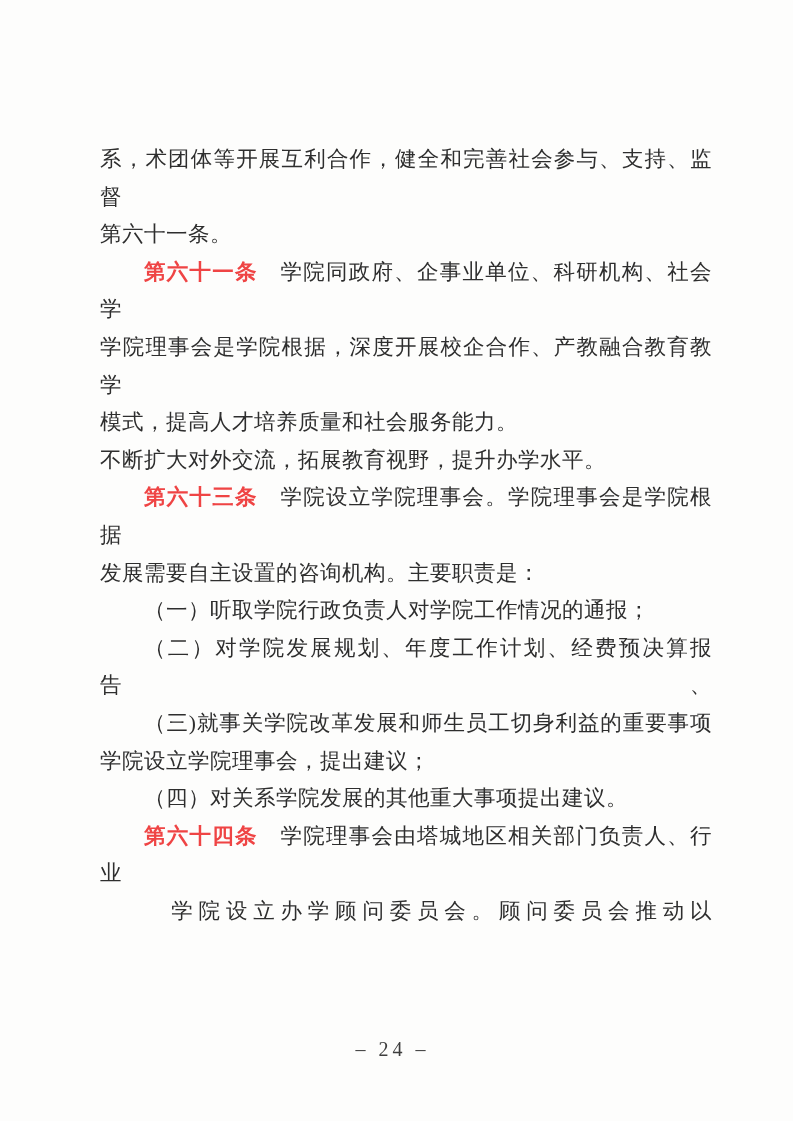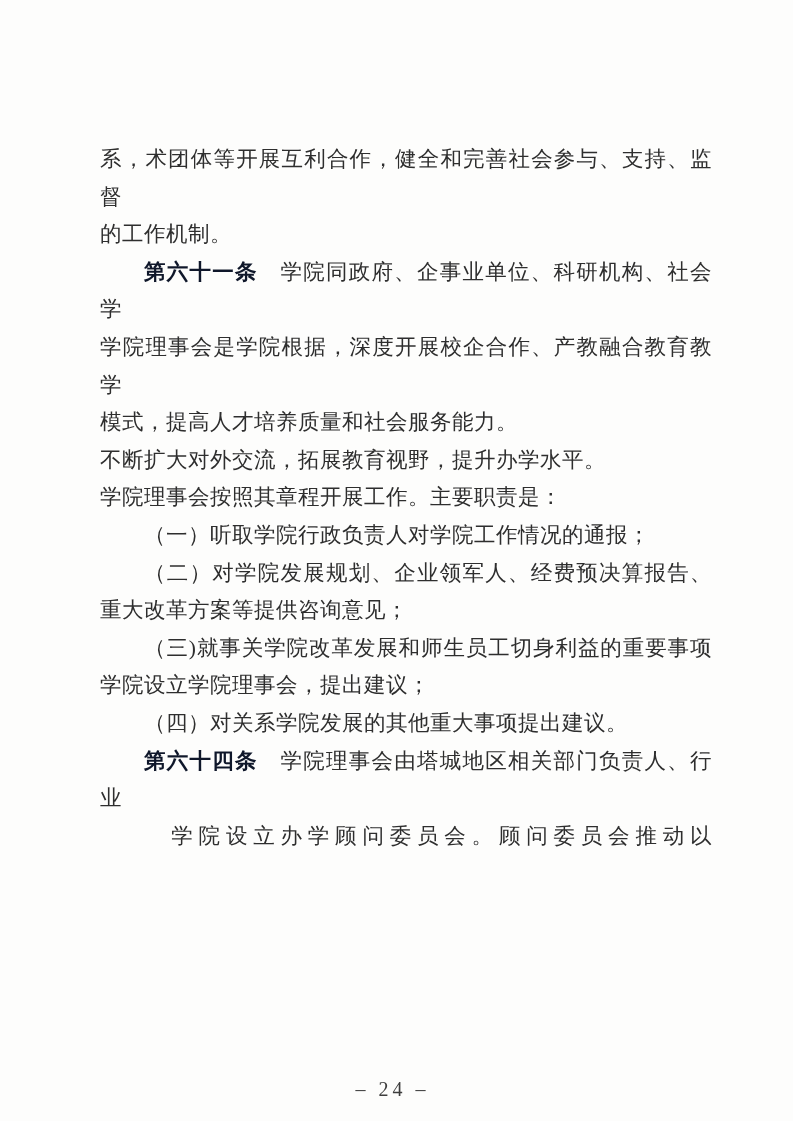--- a/index.html
+++ b/index.html
@@ -36,49 +36,48 @@
     text-align: justify;
     text-align-last: justify;
     text-justify: inter-character;
   }
   .line.indent {
     text-indent: 44px;
   }
   .head {
     font-weight: bold;
     font-family: "Liberation Sans", "DejaVu Sans", sans-serif;
-    color: #0f172a;
+    color: #ef4444;
   }
   .footer {
     position: absolute;
     top: 1038px;
     left: 0;
     right: 8px;
     text-align: center;
     font-size: 20px;
     color: #3d3d3d;
     letter-spacing: 4px;
-    margin-top: 40px;
   }
 </style>
 </head>
 <body>
 
 <div class="page">
   <div class="body-text" id="doc-body">
       <div class="line fill">系，术团体等开展互利合作，健全和完善社会参与、支持、监督</div>
-      <div class="line">的工作机制。</div>
+      <div class="line">第六十一条。</div>
       <div class="line indent fill"><span class="head">第六十一条</span>　学院同政府、企事业单位、科研机构、社会学</div>
       <div class="line fill">学院理事会是学院根据，深度开展校企合作、产教融合教育教学</div>
       <div class="line">模式，提高人才培养质量和社会服务能力。</div>
       <div class="line">不断扩大对外交流，拓展教育视野，提升办学水平。</div>
-      <div class="line">学院理事会按照其章程开展工作。主要职责是：</div>
+      <div class="line indent fill"><span class="head">第六十三条</span>　学院设立学院理事会。学院理事会是学院根据</div>
+      <div class="line">发展需要自主设置的咨询机构。主要职责是：</div>
       <div class="line indent">（一）听取学院行政负责人对学院工作情况的通报；</div>
-      <div class="line indent fill">（二）对学院发展规划、企业领军人、经费预决算报告、</div>
-      <div class="line">重大改革方案等提供咨询意见；</div>
+      <div class="line indent fill">（二）对学院发展规划、年度工作计划、经费预决算报告、</div>
       <div class="line indent fill">（三)就事关学院改革发展和师生员工切身利益的重要事项</div>
       <div class="line">学院设立学院理事会，提出建议；</div>
       <div class="line indent">（四）对关系学院发展的其他重大事项提出建议。</div>
       <div class="line indent fill"><span class="head">第六十四条</span>　学院理事会由塔城地区相关部门负责人、行业</div>
       <div class="line indent fill">　学院设立办学顾问委员会。顾问委员会推动以</div>
     </div>
   <div class="footer">
     <span>– 24 –</span>
   </div>
 </div>

